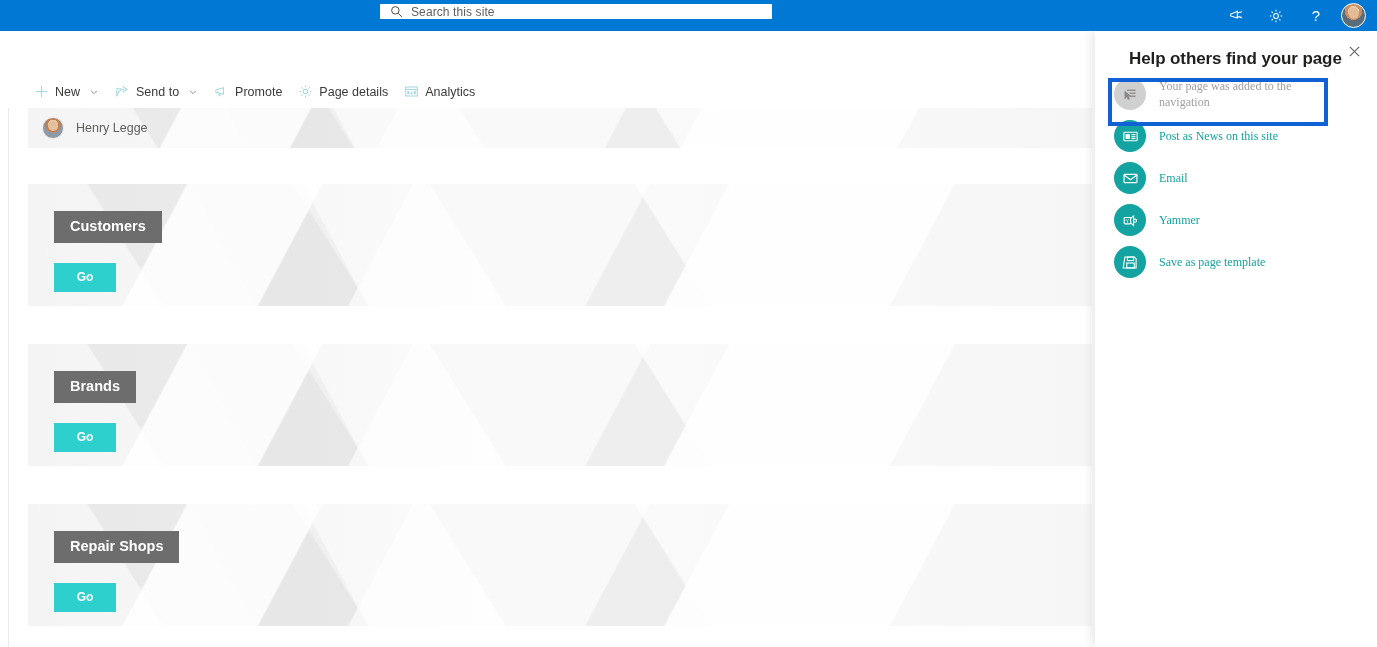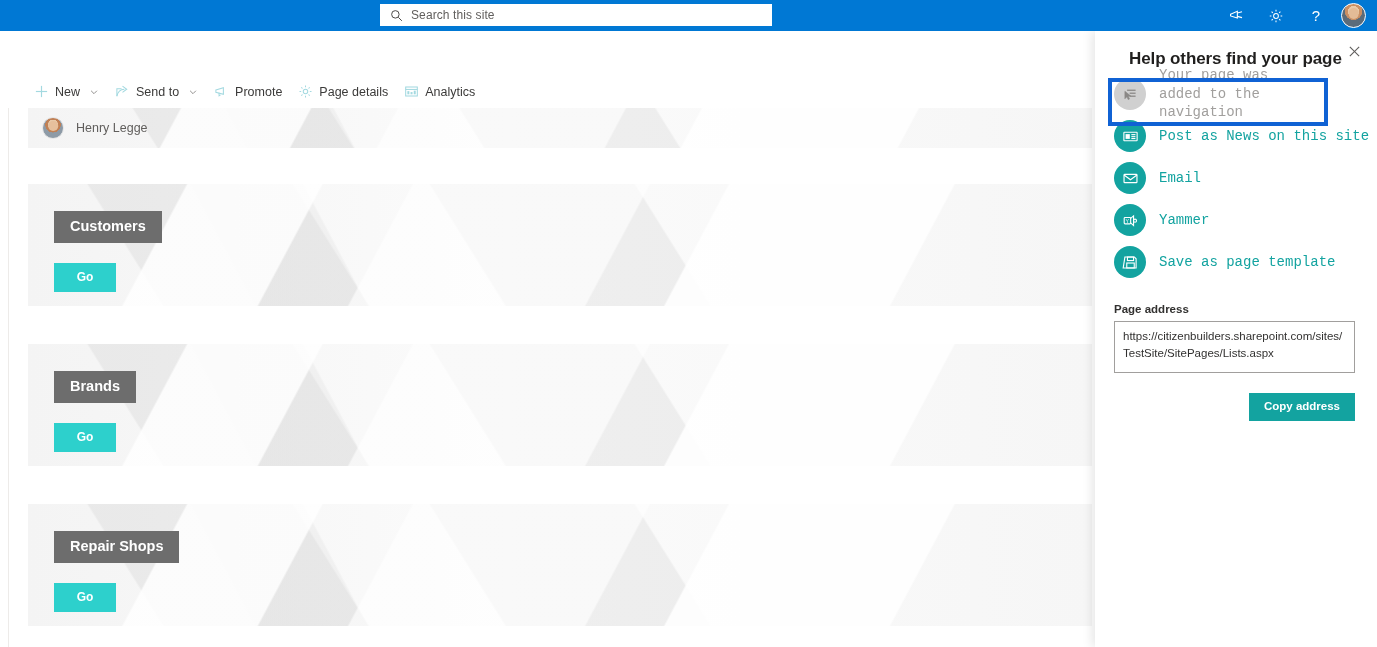--- a/index.html
+++ b/index.html
@@ -13,21 +13,21 @@
   
   .suite-bar {
     position: absolute; top: 0; left: 0;
     width: 1377px; height: 31px;
     background: #0078d4;
     display: flex; align-items: center;
     z-index: 40;
   }
   .suite-search {
     position: absolute; left: 380px; top: 4px;
-    width: 392px; height: 22px;
+    width: 392px; height: 15px;
     background: #ffffff;
     display: flex; align-items: center;
     padding-left: 10px;
     gap: 8px;
   }
   .suite-search .s-icon { width: 13px; height: 13px; flex: none; color: #484644; }
   .suite-search .s-ph {
     font-size: 12px; color: #605e5c;
     font-family: "Liberation Sans", sans-serif;
     letter-spacing: 0.1px;
@@ -212,22 +212,22 @@
   .p-ico {
     width: 32px; height: 32px; border-radius: 50%;
     flex: none;
     display: flex; align-items: center; justify-content: center;
     background: #13a3a0;
     color: #ffffff;
   }
   .p-ico.disabled { background: #d0d0d0; color: #8a8886; }
   .p-ico svg { width: 17px; height: 17px; display: block; }
   .p-label {
-    font-size: 14px; color: #13a3a0;
-    font-family: Liberation Mono, monospace;
+    font-size: 12px; color: #13a3a0;
+    font-family: Liberation Serif, serif;
     line-height: 1.35;
   }
   .p-label.disabled { color: #a19f9d; width: 152px; }
 
   .focus-ring {
     position: absolute;
     left: 1108px; top: 78px;
     width: 220px; height: 48px;
     border: 4px solid #1062d4;
     z-index: 35;
@@ -445,23 +445,16 @@
           <path d="M3.4 3.6 h11.2 l2 2 v10.8 h-15.2 z"></path>
           <rect x="6.4" y="3.6" width="7.2" height="4.1"></rect>
           <rect x="5.6" y="10.6" width="8.8" height="5.8"></rect>
         </svg>
       </div>
       <span class="p-label">Save as page template</span>
     </div>
 
   </div>
 
-  <div class="addr-block">
-    <div class="addr-label">Page address</div>
-    <div class="addr-box">https://citizenbuilders.sharepoint.com/sites/TestSite/SitePages/Lists.aspx</div>
-    <div class="copy-row">
-      <button class="copy-btn">Copy address</button>
-    </div>
-  </div>
 
 </div>
 
 <div class="focus-ring"></div>
 
 </body></html>

